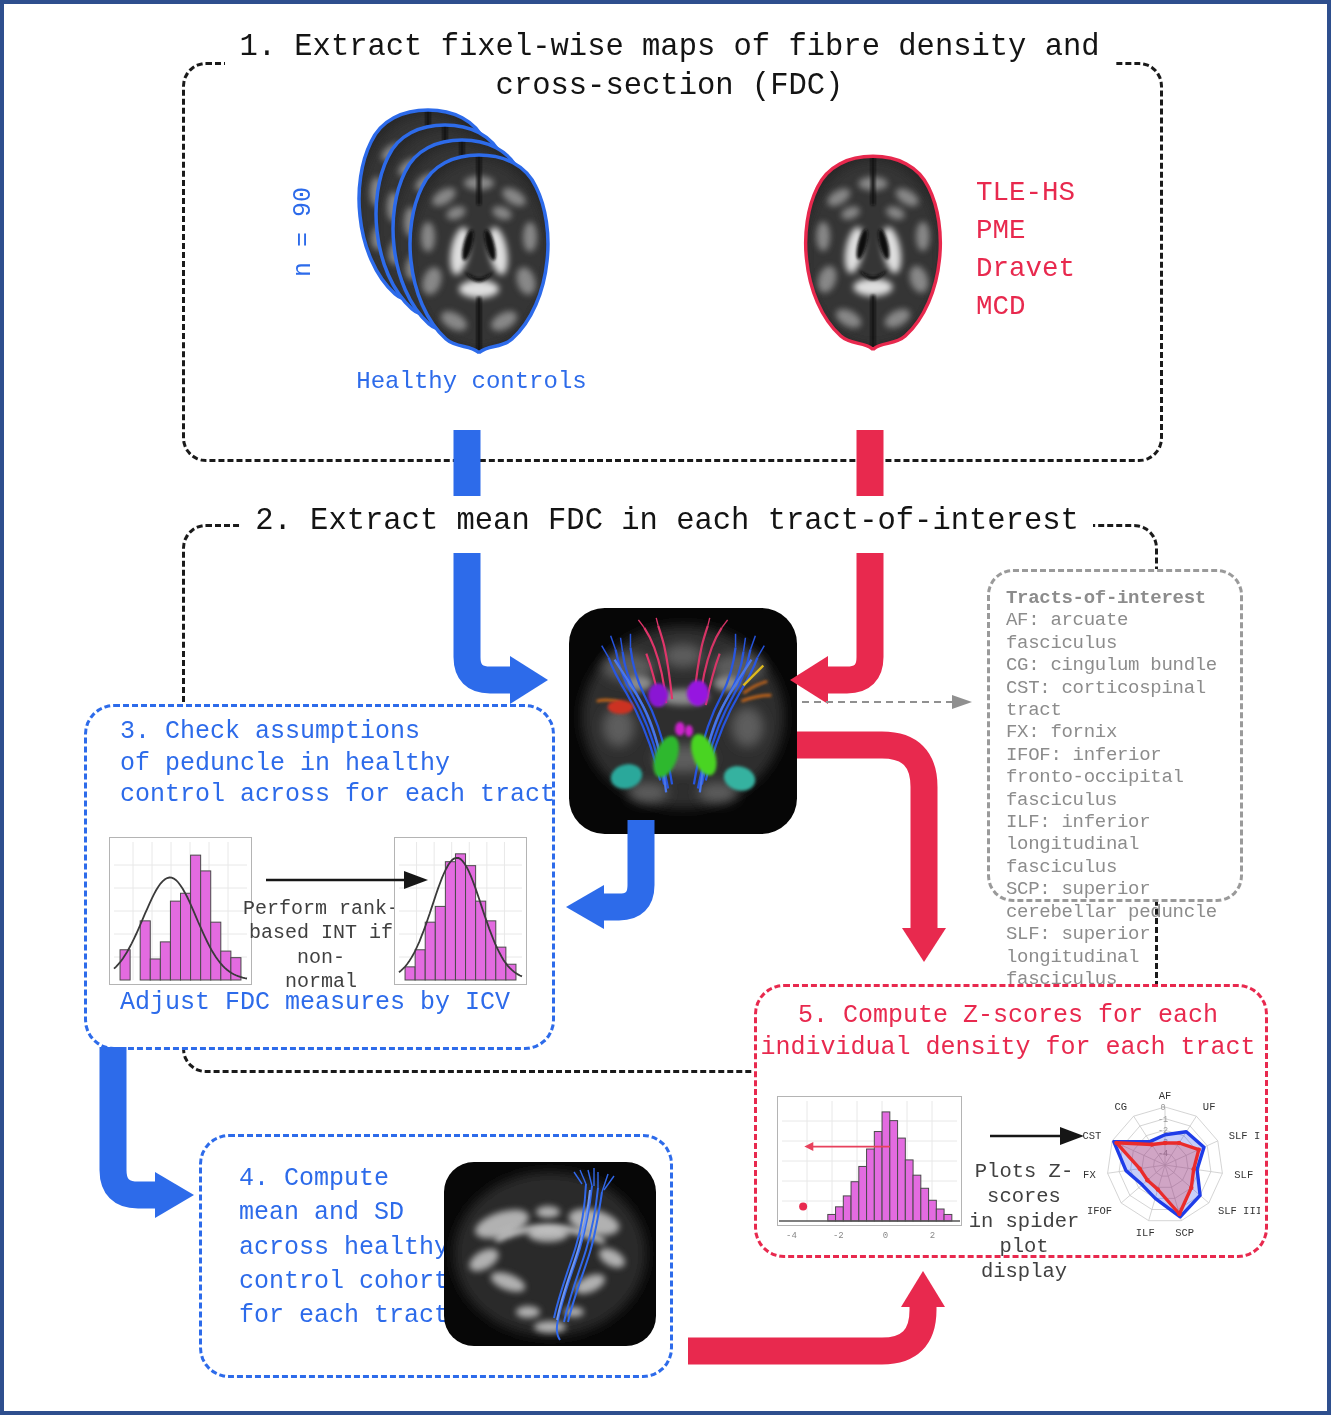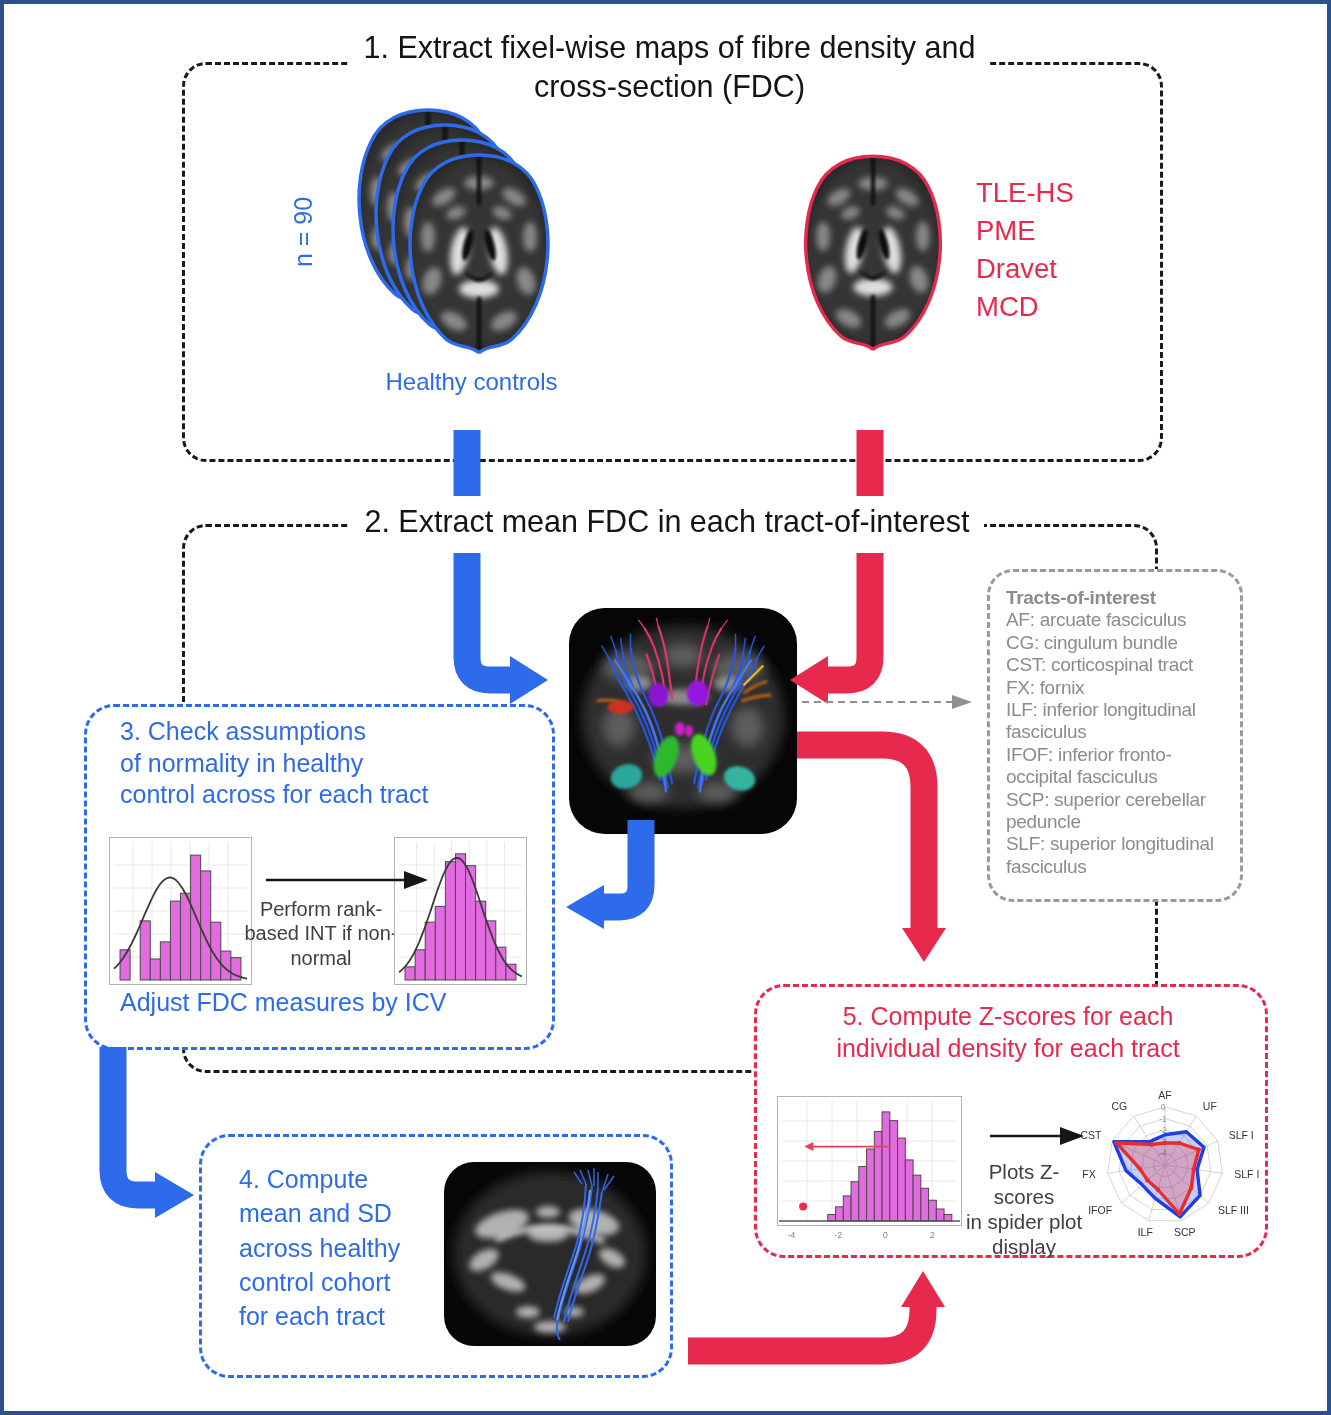--- a/index.html
+++ b/index.html
@@ -1,18 +1,18 @@
 <!DOCTYPE html>
 <html><head>
 <meta charset="utf-8">
 <style>
   html,body{margin:0;padding:0;background:#fff;}
   #canvas{
     position:relative;width:1331px;height:1415px;overflow:hidden;background:#fff;
-    font-family:Liberation Sans, sans-serif;
+    font-family:Liberation Mono, monospace;
     box-sizing:border-box;border:4px solid #2E4F8E;
   }
   .abs{position:absolute;}
   .dashbox{position:absolute;border:3px dashed #1a1a1a;border-radius:24px;z-index:2;}
   .whitebox{background:#fff;z-index:4;}
   .bluebox{border:3px dashed #2D6BEA;}
   .redbox{border:3px dashed #E8294E;}
   .graybox{border:3px dashed #9a9a9a;border-radius:26px;}
   .steptitle{color:#141414;font-size:30.5px;text-align:center;z-index:3;line-height:1.27;}
   .mask{background:#fff;padding:0 14px;display:inline-block;position:relative;z-index:3;}
@@ -190,30 +190,30 @@
     <ellipse cx="58" cy="170" rx="16" ry="12" fill="#2ba89b" filter="url(#bl1)" transform="rotate(-15 58 170)"></ellipse>
     <ellipse cx="172" cy="172" rx="16" ry="12" fill="#35b2a0" filter="url(#bl1)" transform="rotate(15 172 172)"></ellipse>
   </svg>
 
   <div class="abs whitebox graybox tractlist" style="left:983px;top:565px;width:256px;height:333px;box-sizing:border-box;border-radius:26px;padding:15px 10px 12px 16px;">
     <div class="t">Tracts-of-interest</div>
     <div>AF: arcuate fasciculus</div>
     <div>CG: cingulum bundle</div>
     <div>CST: corticospinal tract</div>
     <div>FX: fornix</div>
+    <div>IFOF: inferior fronto-occipital fasciculus</div>
     <div>ILF: inferior longitudinal fasciculus</div>
-    <div>IFOF: inferior fronto-occipital fasciculus</div>
     <div>SCP: superior cerebellar peduncle</div>
     <div>SLF: superior longitudinal fasciculus</div>
   </div>
 
   <div class="abs whitebox bluebox" style="left:80px;top:700px;width:465px;height:340px;border-radius:30px;"></div>
   <div class="abs boxtitle bluetext" style="left:116px;top:712px;">
     <div>3. Check assumptions</div>
-    <div>of normality in healthy</div>
+    <div>of peduncle in healthy</div>
     <div>control across for each tract</div>
   </div>
   <div class="abs charthost" style="left:105px;top:833px;width:143px;height:148px;">
       <svg width="143" height="148">
         <rect x="0.5" y="0.5" width="142" height="147" fill="#fff" stroke="#b4b4b4"></rect>
         <line x1="24" y1="5" x2="24" y2="143" stroke="#e8e8e8"></line>
         <line x1="43" y1="5" x2="43" y2="143" stroke="#e8e8e8"></line>
         <line x1="62" y1="5" x2="62" y2="143" stroke="#e8e8e8"></line>
         <line x1="81" y1="5" x2="81" y2="143" stroke="#e8e8e8"></line>
         <line x1="100" y1="5" x2="100" y2="143" stroke="#e8e8e8"></line>

